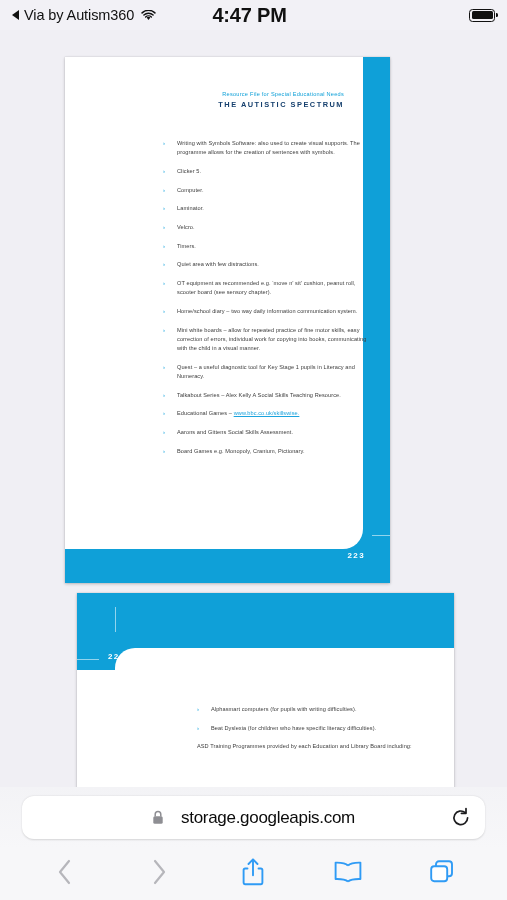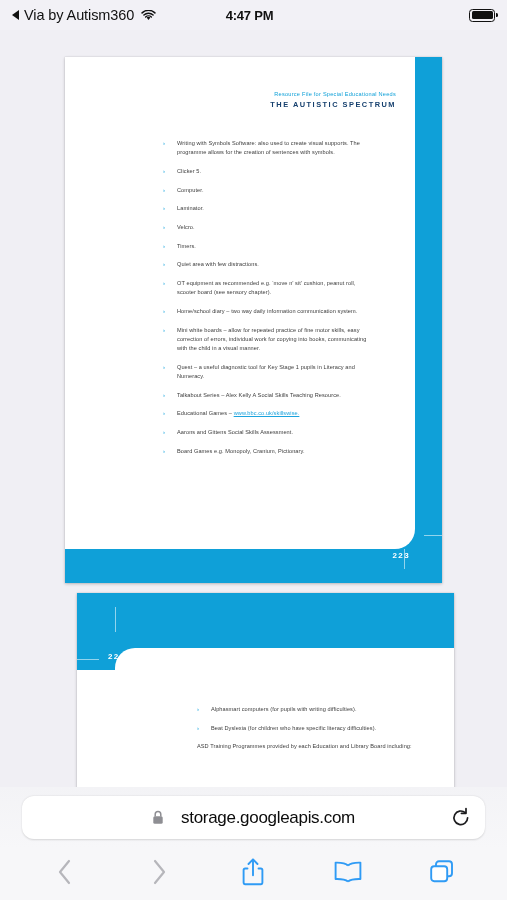--- a/index.html
+++ b/index.html
@@ -44,21 +44,21 @@
     border-top: 5px solid transparent;
     border-bottom: 5px solid transparent;
     border-right: 7px solid #111;
     display: inline-block;
   }
   .wifi-ico { display: inline-block; margin-left: 2px; line-height: 0; }
   .sb-time {
     position: absolute;
     left: 0; right: 8px;
     text-align: center;
-    font-size: 13px;
+    font-size: 20px;
     font-weight: bold;
     color: #111;
     letter-spacing: -0.2px;
     pointer-events: none;
   }
   .sb-right {
     margin-left: auto;
     display: flex;
     align-items: center;
   }
@@ -97,21 +97,21 @@
     position: absolute;
     background: #ffffff;
     box-shadow: 0 1px 3px rgba(0,0,0,0.22), 0 0 0 0.5px rgba(0,0,0,0.06);
     overflow: hidden;
   }
 
   
   #page223 {
     left: 65px;
     top: 27px;
-    width: 377px;
+    width: 325px;
     height: 526px;
     padding-left: 26px;
   }
   
   #page224 {
     left: 65px;
     top: 563px;
     width: 377px;
     height: 215px;
     margin-left: 12px;
@@ -150,21 +150,21 @@
     background: #ffffff;
     border-bottom-right-radius: 20px;
   }
   .pagenum {
     position: absolute;
     color: #ffffff;
     font-size: 8px;
     font-weight: bold;
     letter-spacing: 1.4px;
   }
-  .pagenum-223 { right: 32px; bottom: 23px; }
+  .pagenum-223 { right: 25px; bottom: 23px; }
 
   
   .header-bar {
     position: absolute;
     left: 0; right: 0;
     top: 0;
     height: 55px;
     background: #0fa0d8;
   }
   .header-notch {

